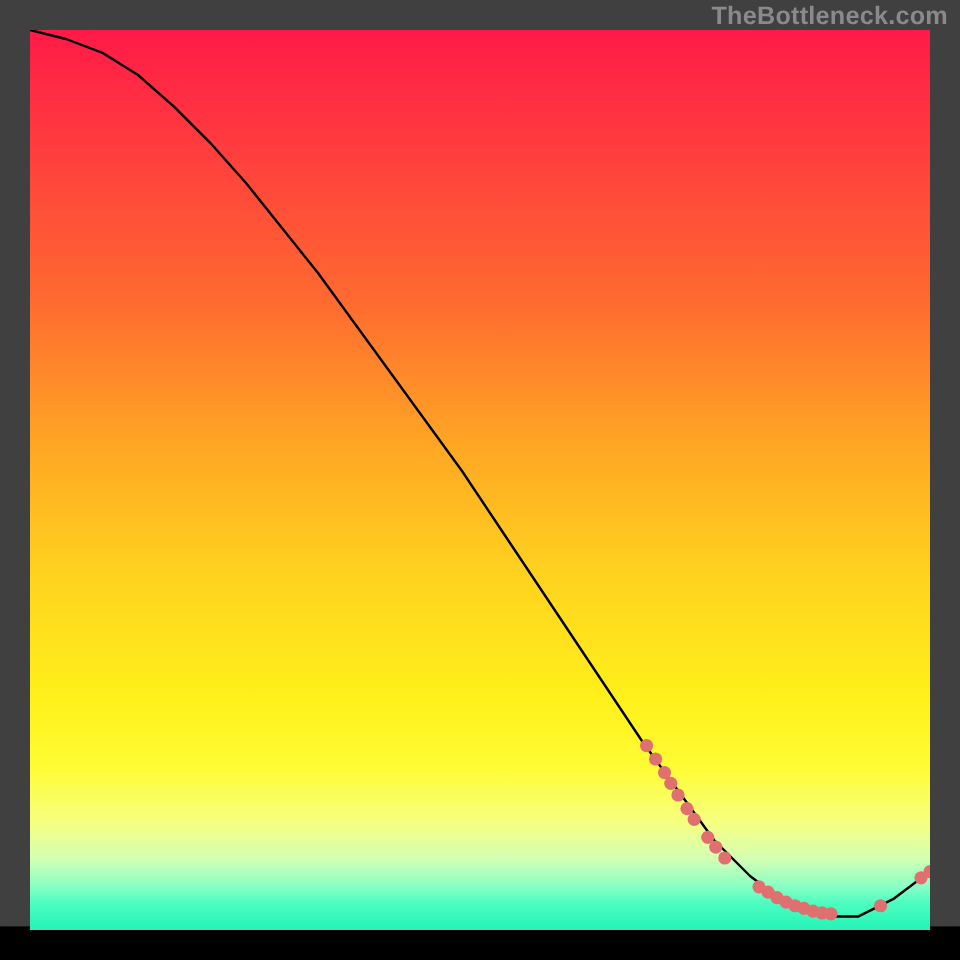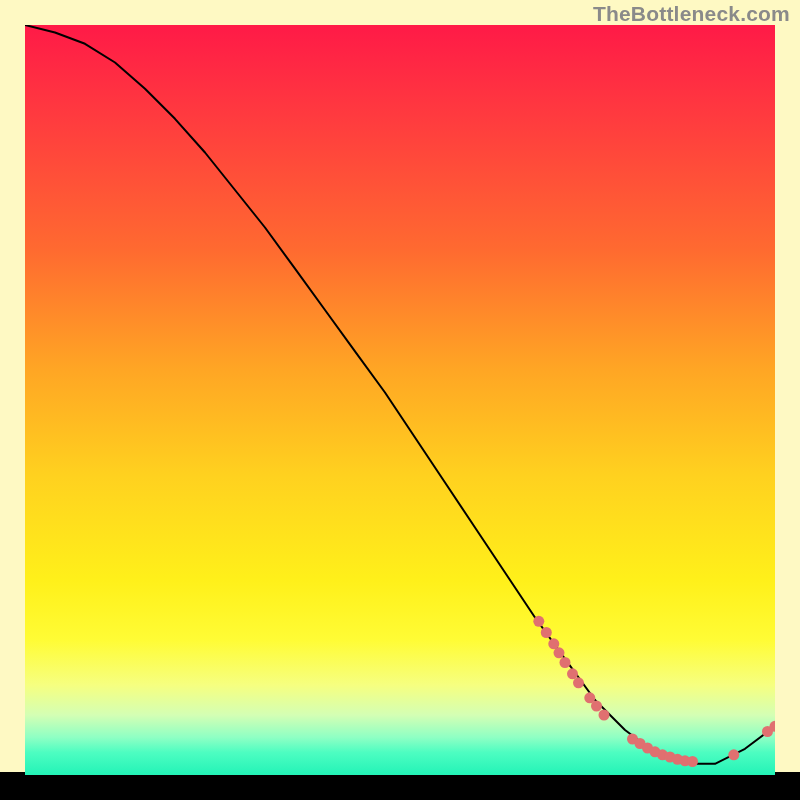--- a/index.html
+++ b/index.html
@@ -8,21 +8,21 @@
     width: 800px;
     height: 800px;
     background: #000;
     overflow: hidden;
     font-family: Arial, Helvetica, sans-serif;
   }
   .frame {
     position: relative;
     width: 800px;
     height: 772px;
-    background: #fef9c3;
+    background: #404040;
   }
   .plot {
     position: absolute;
     left: 25px;
     top: 25px;
     width: 750px;
     height: 750px;
     
     background: linear-gradient(
       to bottom,

